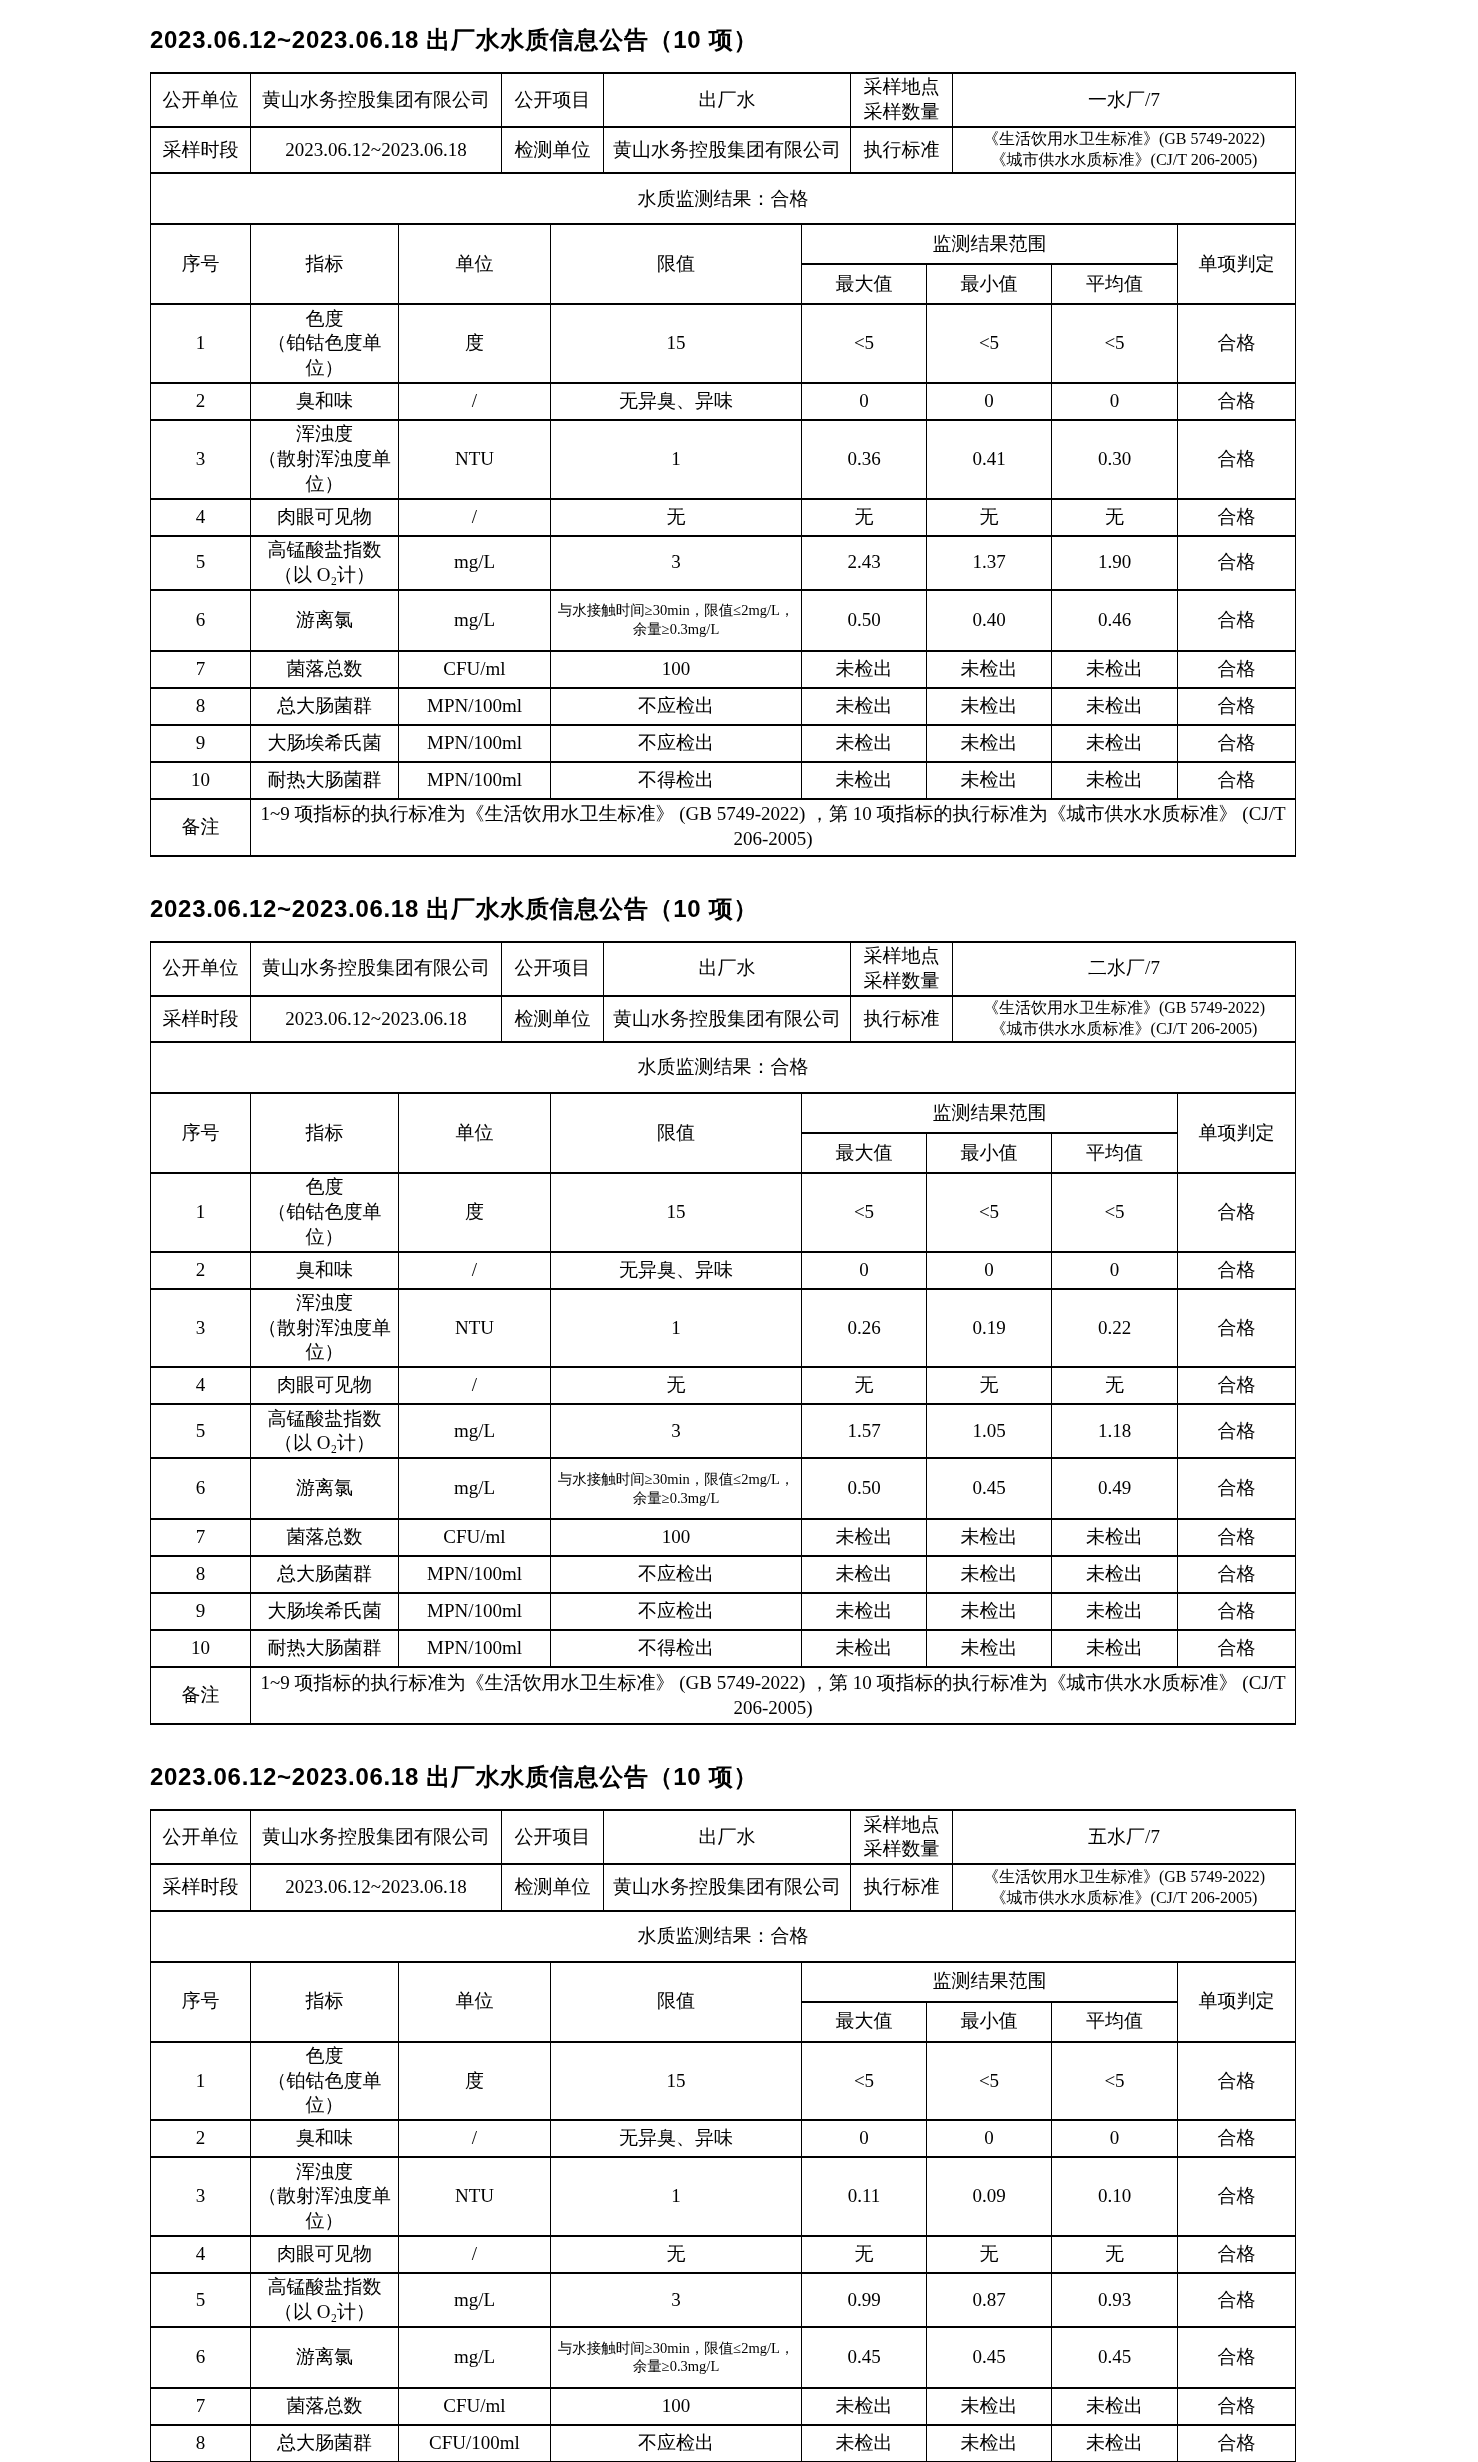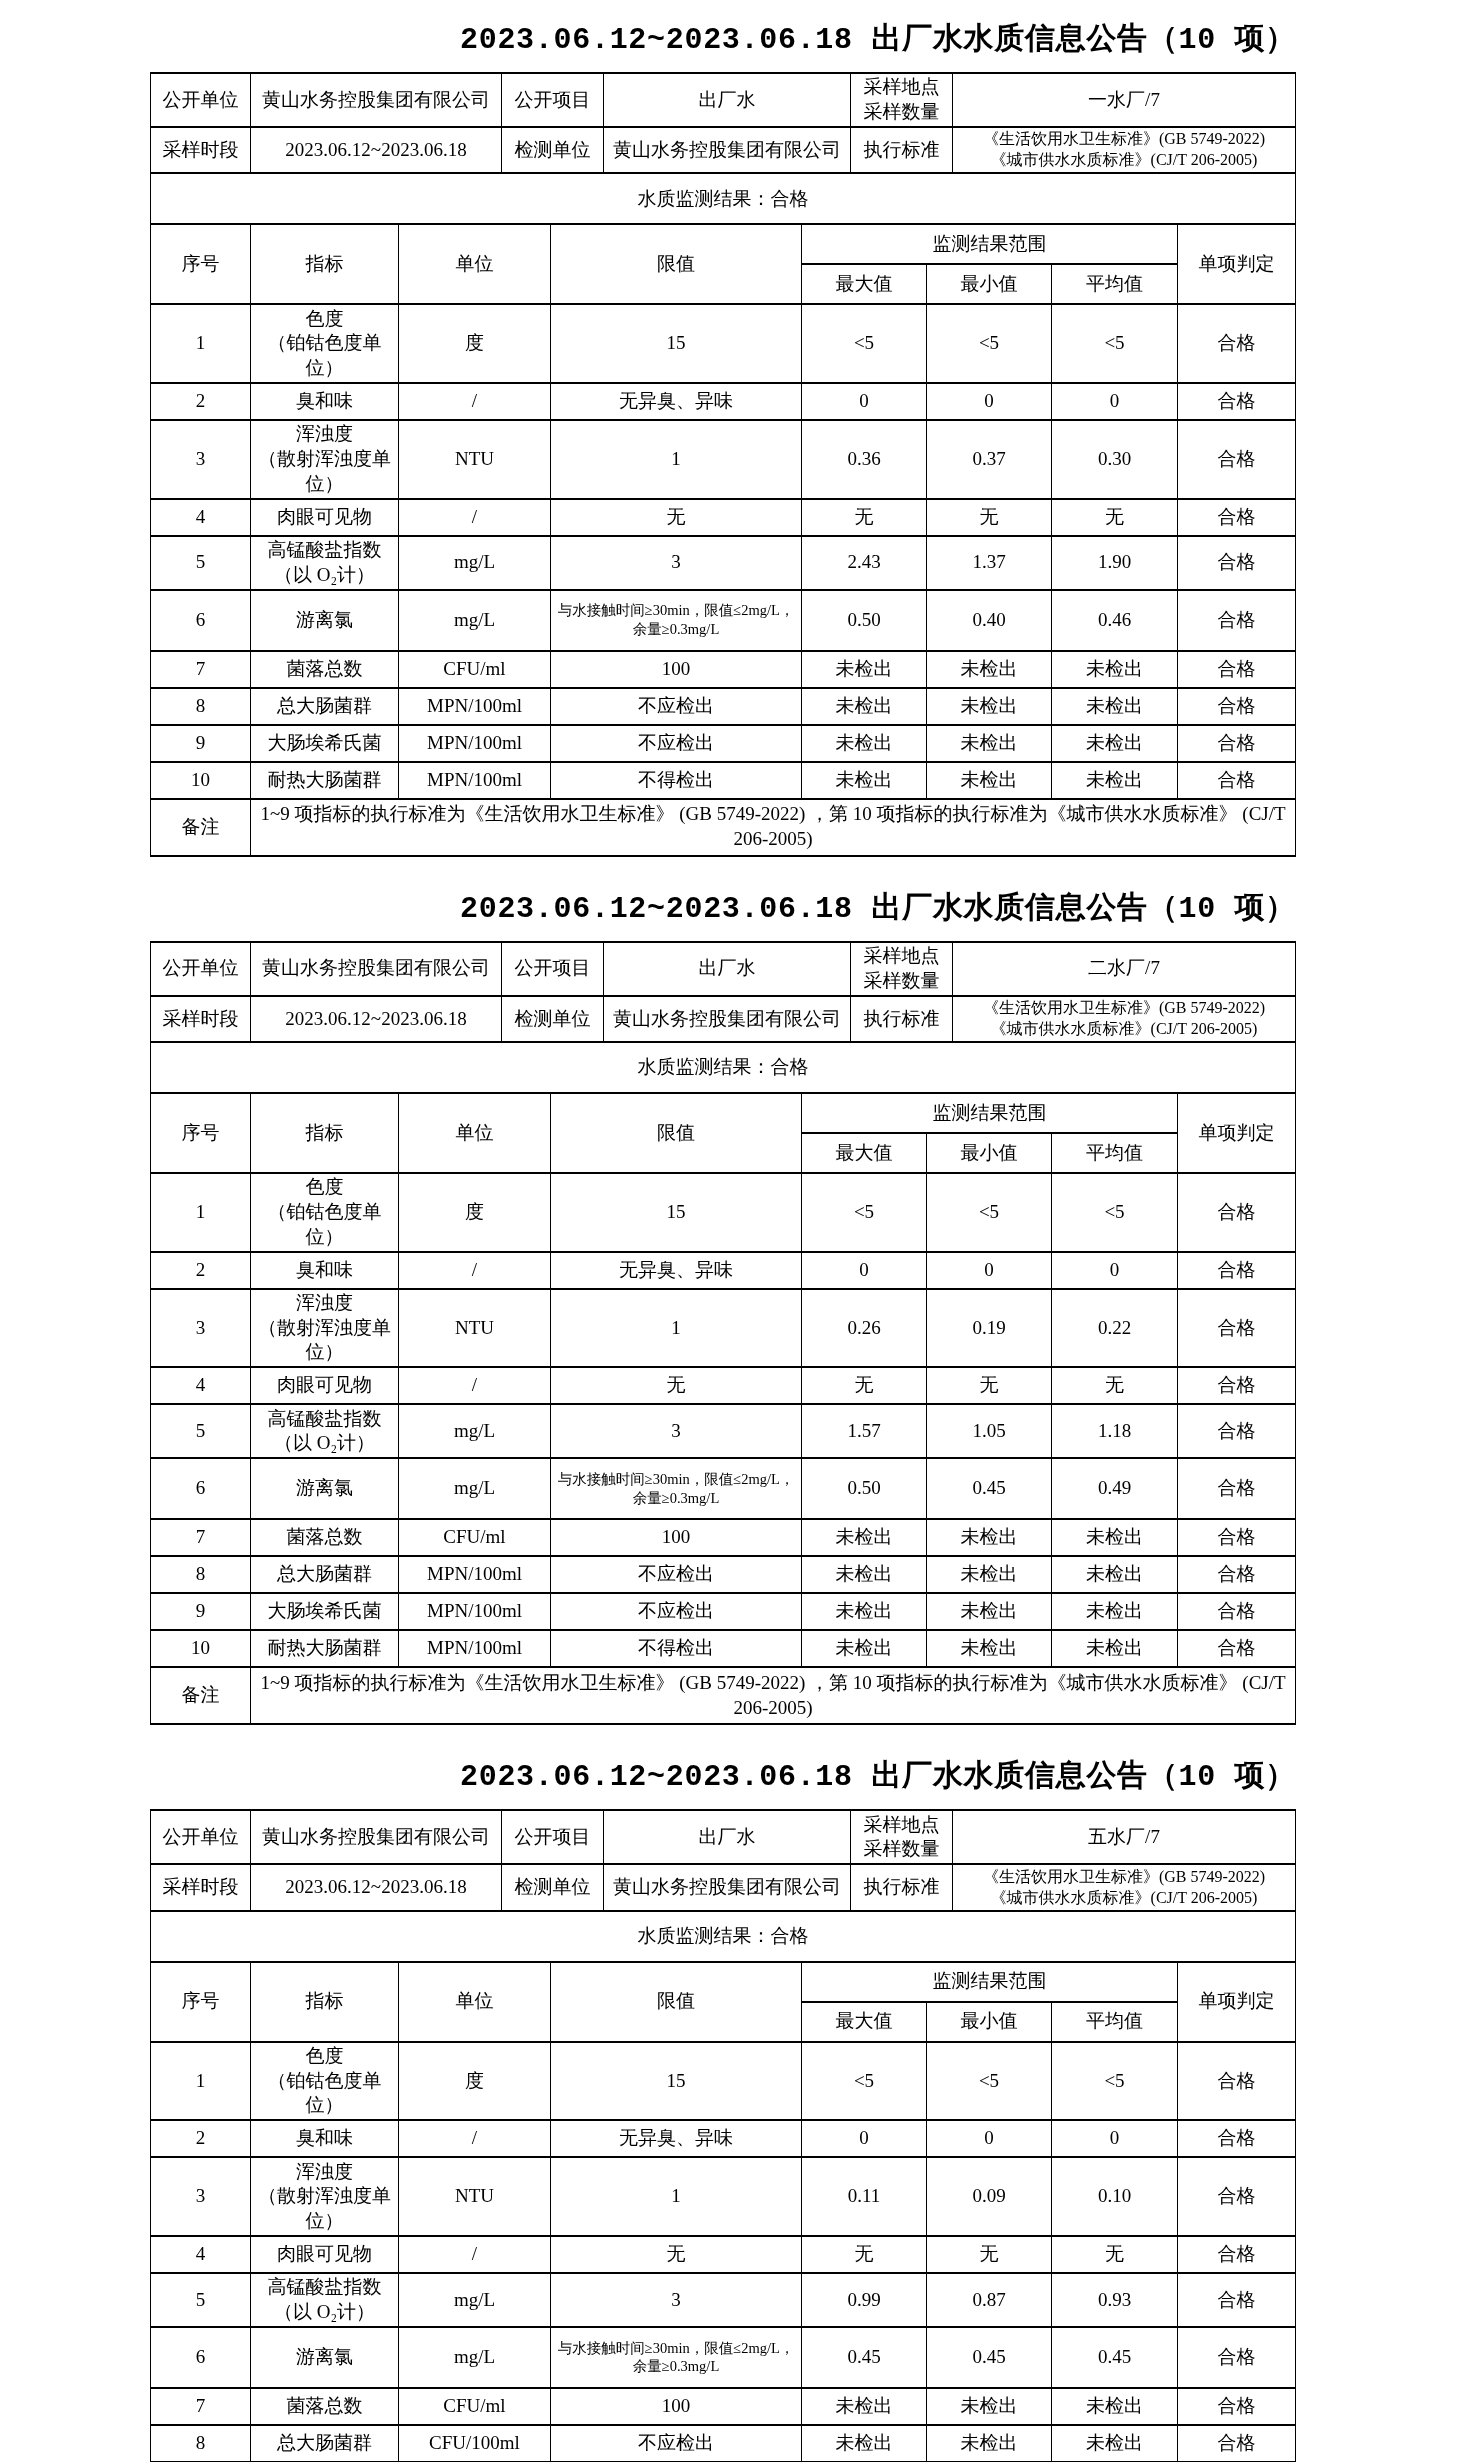--- a/index.html
+++ b/index.html
@@ -16,24 +16,24 @@
     width: 1478px;
   }
   .announcement {
     margin: 0 0 29px 150px;
     width: 1146px;
   }
   .tbl-title {
     width: 1146px;
     height: 46px;
     line-height: 46px;
-    text-align: right;
-    font-family: Liberation Mono, monospace;
+    text-align: left;
+    font-family: Liberation Sans, sans-serif;
     font-weight: 700;
-    font-size: 30px;
+    font-size: 24px;
     letter-spacing: 0.7px;
     margin-bottom: 9.2px;
     white-space: nowrap;
   }
   table.announce-table {
     border-collapse: collapse;
     table-layout: fixed;
     width: 1146px;
     font-size: 19px;
   }
@@ -134,21 +134,21 @@
             <td>0</td>
             <td>合格</td>
           </tr>
           <tr style="height: 49px;">
             <td>3</td>
             <td>浑浊度
 （散射浑浊度单位）</td>
             <td colspan="2">NTU</td>
             <td colspan="2">1</td>
             <td colspan="2">0.36</td>
-            <td colspan="2">0.37</td>
+            <td colspan="2">0.41</td>
             <td>0.30</td>
             <td>合格</td>
           </tr>
           <tr style="height: 37px;">
             <td>4</td>
             <td>肉眼可见物</td>
             <td colspan="2">/</td>
             <td colspan="2">无</td>
             <td colspan="2">无</td>
             <td colspan="2">无</td>

